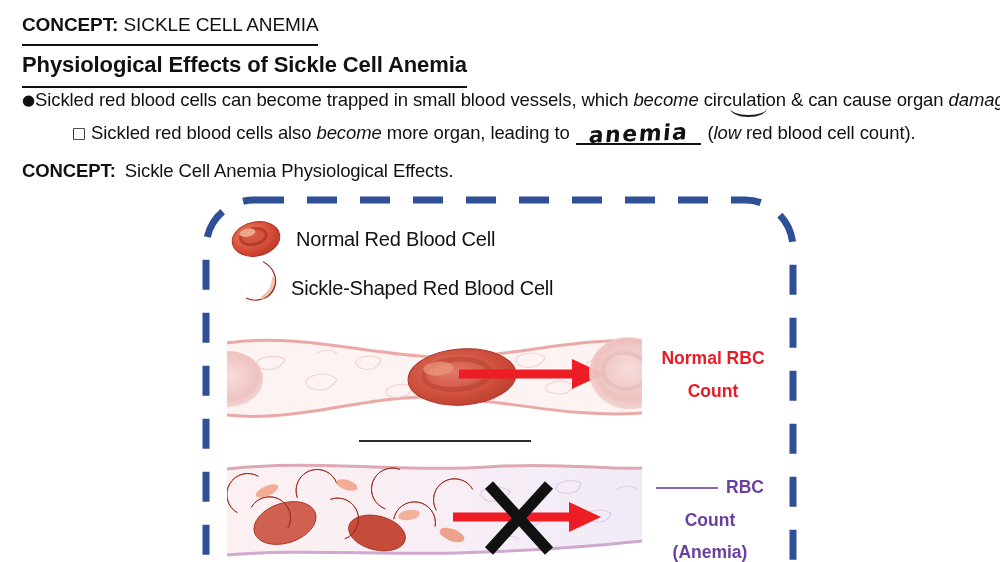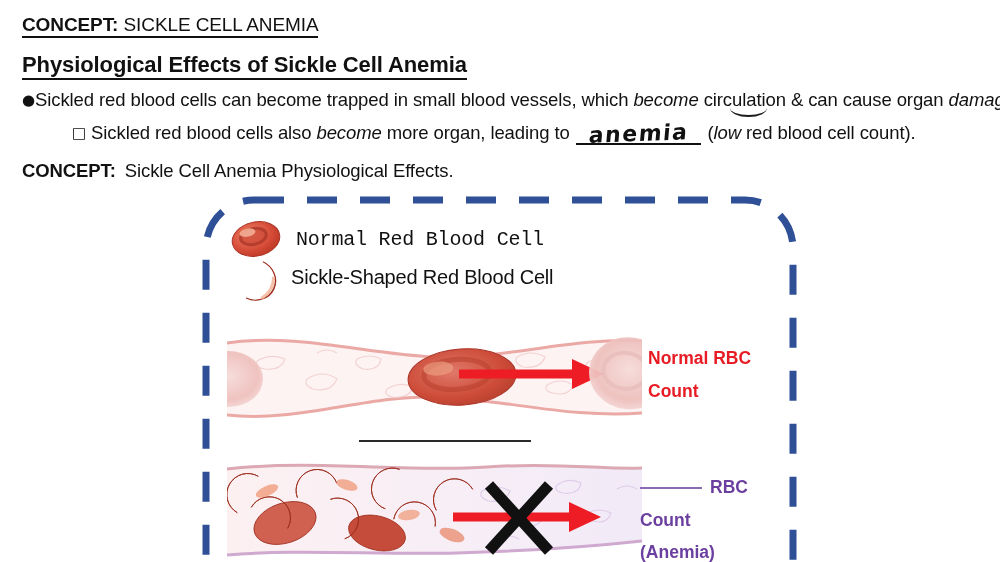--- a/index.html
+++ b/index.html
@@ -10,21 +10,21 @@
     background: #ffffff;
     overflow: hidden;
     font-family: "Liberation Sans", "DejaVu Sans", sans-serif;
     color: #111;
   }
   .abs { position: absolute; }
 
   
   .line { white-space: nowrap; font-size: 18.5px; letter-spacing: -0.1px; }
   .concept-line { left: 22px; top: 14px; font-size: 19px; }
-  .uwrap { display:inline-block; border-bottom: 2px solid #111; padding-bottom: 0; }
+  .uwrap { display:inline-block; border-bottom: 2px solid #111; padding-bottom: 8px; }
   .bold { font-weight: bold; }
   .it { font-style: italic; }
   .subtitle-line { left: 22px; top: 52px; font-size: 22px; font-weight: bold; }
   .bullet1-line { left: 22px; top: 89px; }
   .bullet2-line { left: 72px; top: 121px; }
   .example-line { left: 22px; top: 160px; }
   .marker-dot { font-family: "DejaVu Sans", sans-serif; font-size: 15px; vertical-align: 1px; }
   .marker-sq { font-family: "DejaVu Sans", sans-serif; font-size: 15px; vertical-align: 1px; margin-right: 5px; }
   .example-text { margin-left: 9px; margin-top: 12px; }
 
@@ -44,26 +44,26 @@
   .handwritten {
     display:inline-block;
     font-family: "DejaVu Sans", sans-serif;
     font-size: 22px; font-weight: bold; letter-spacing: 1.5px;
     transform: rotate(-2deg) skewX(-7deg) translateY(2px);
   }
 
   
   .diagram-border { left: 202px; top: 196px; }
   .legend-label { font-size: 20px; letter-spacing: -0.2px; white-space: nowrap; }
-  .legend-label-normal { left: 296px; top: 228px; font-family: Liberation Mono, monospace; }
-  .legend-label-sickle { left: 291px; top: 266px; }
+  .legend-label-normal { left: 296px; top: 228px; }
+  .legend-label-sickle { left: 291px; top: 277px; }
   .legend-icon-normal { left: 229px; top: 217px; }
   .legend-icon-sickle { left: 234px; top: 260px; }
 
-  .count-label { font-weight: bold; font-size: 17.5px; line-height: 33px; white-space: nowrap; }
+  .count-label { font-weight: bold; font-size: 17.5px; text-align: center; line-height: 33px; white-space: nowrap; }
   .normal-count { left: 648px; top: 342px; width: 130px; color: #E81C24; }
   .anemia-count { left: 640px; top: 471px; width: 140px; color: #6B3FA0; line-height: 32.5px; }
   .rbc-blank {
     display:inline-block; width: 62px; height: 3px;
     border-bottom: 2px solid #8a6ab0; margin-right: 8px; vertical-align: 4px;
   }
   .answer-line { left: 359px; top: 440px; width: 172px; border-top: 2px solid #2a2a2a; }
 
   .vessel1 { left: 227px; top: 327px; }
   .vessel2 { left: 227px; top: 455px; }

